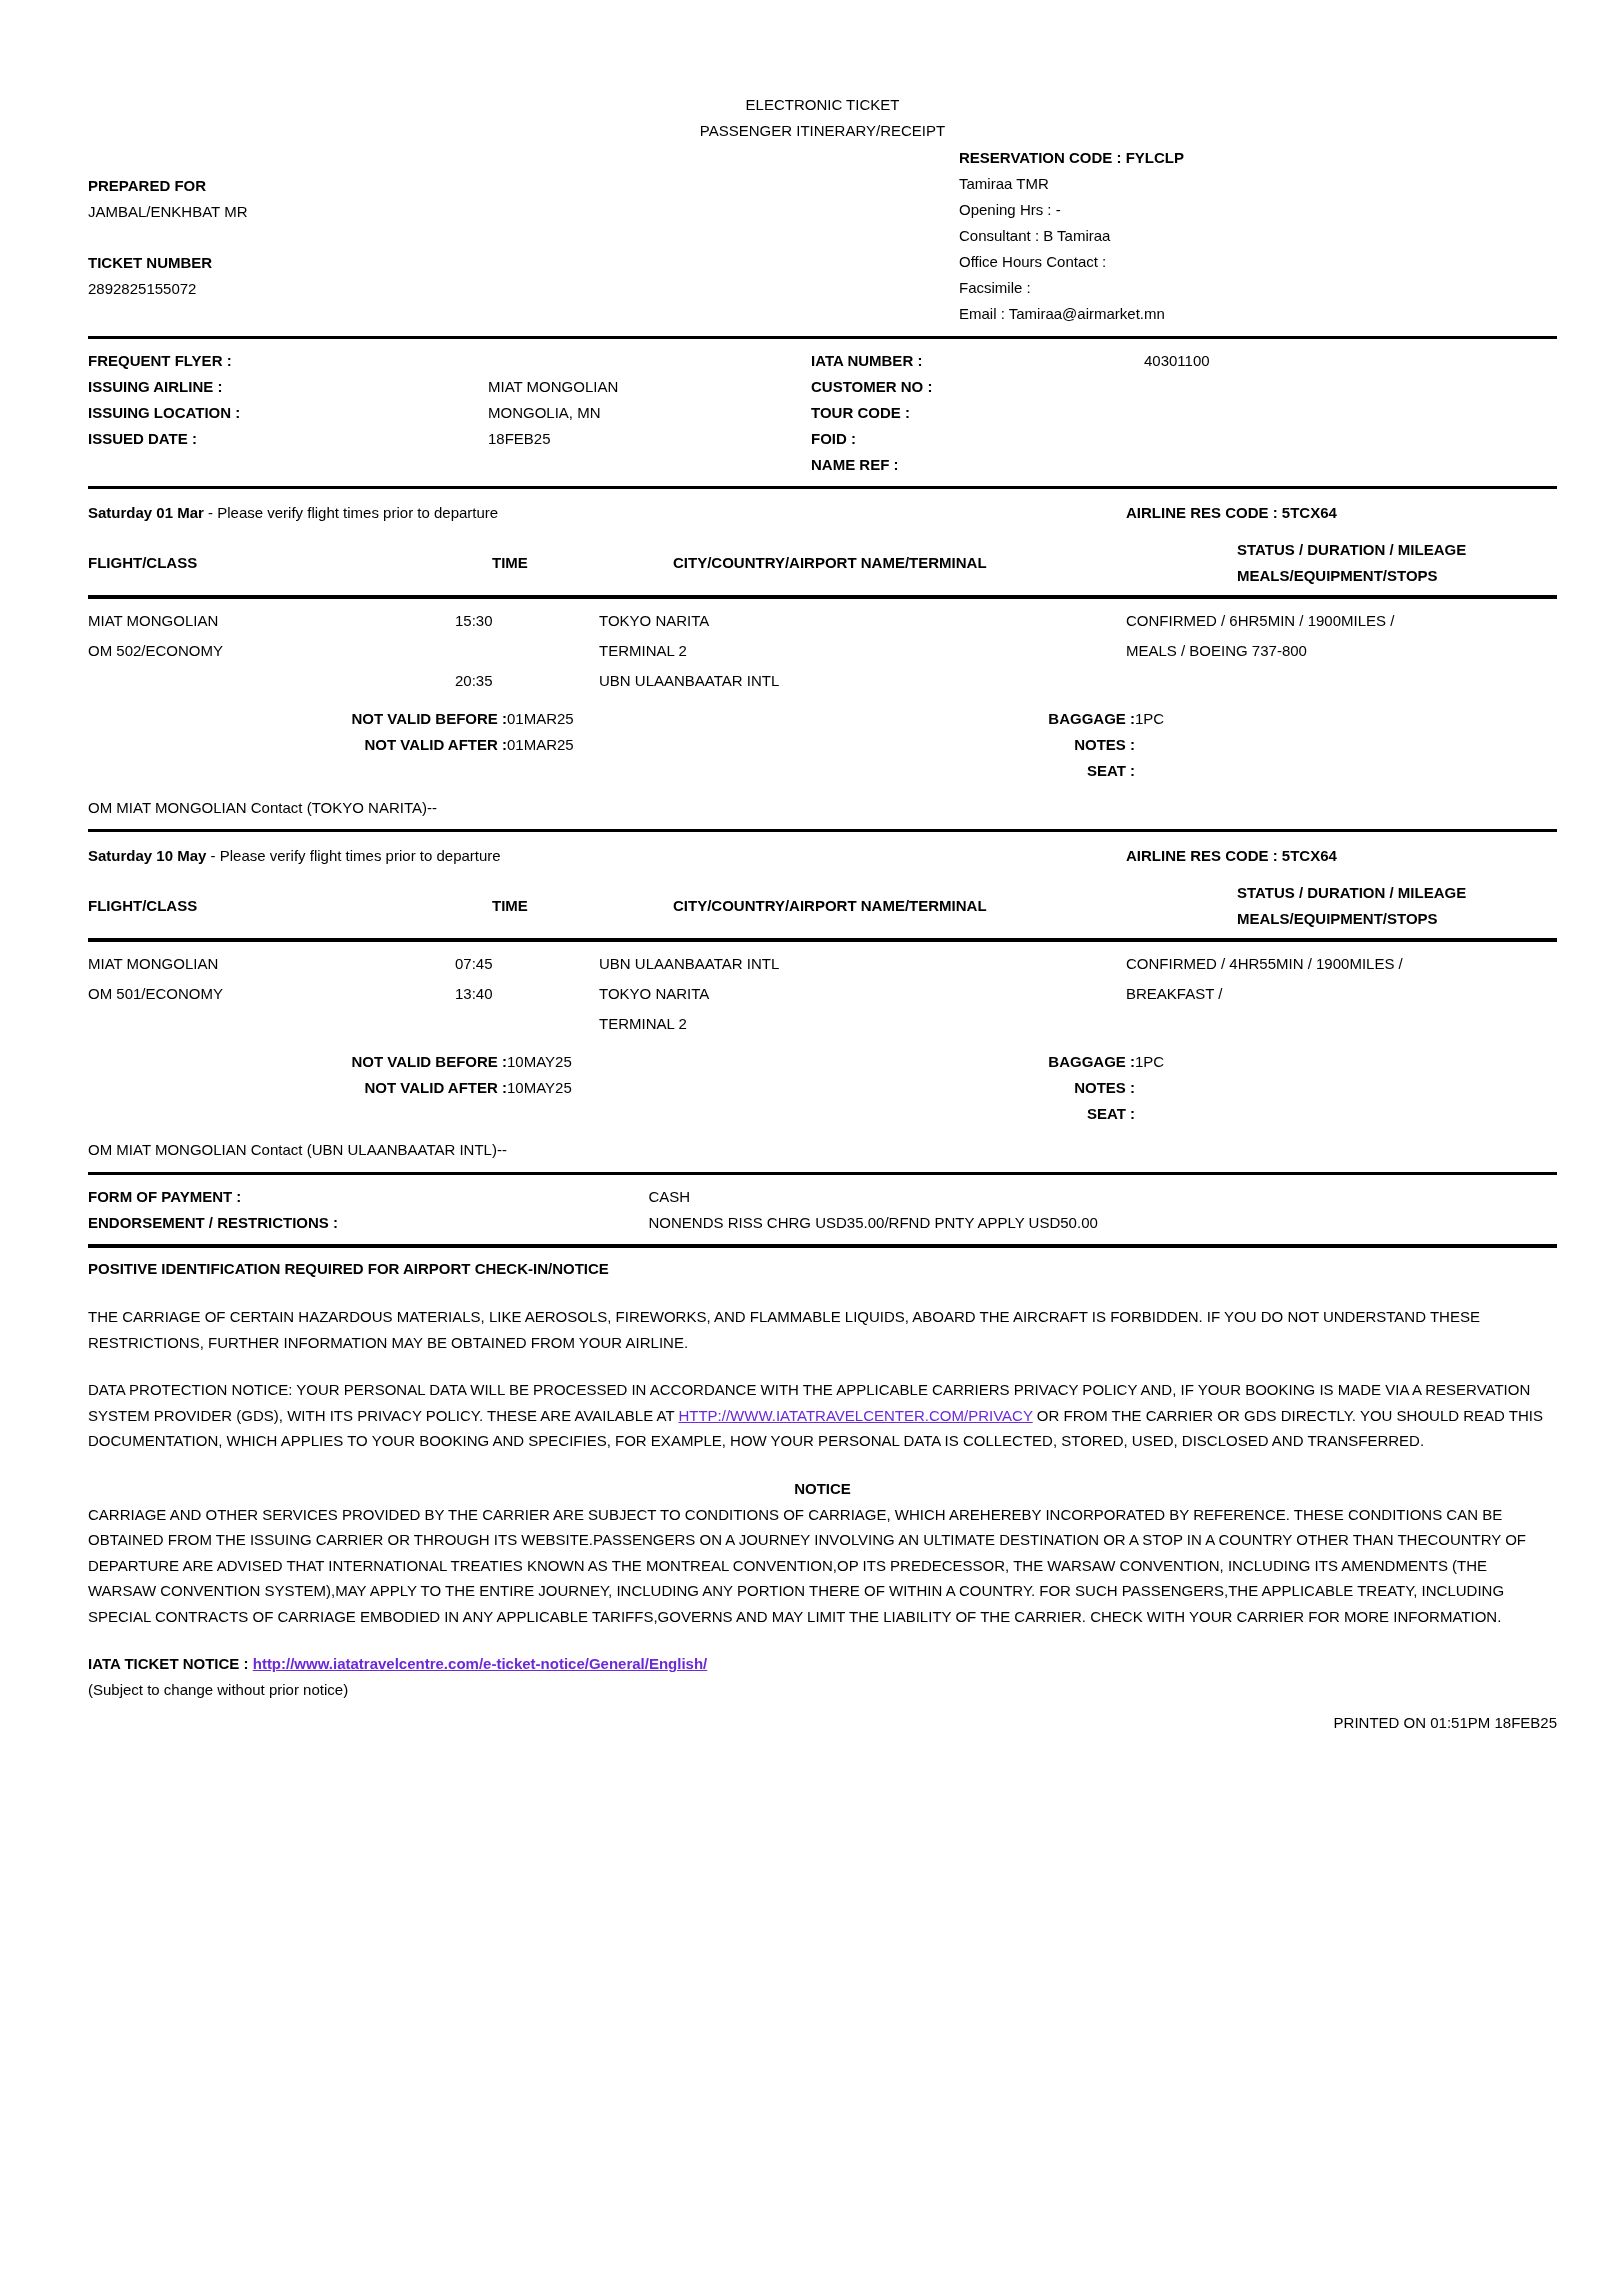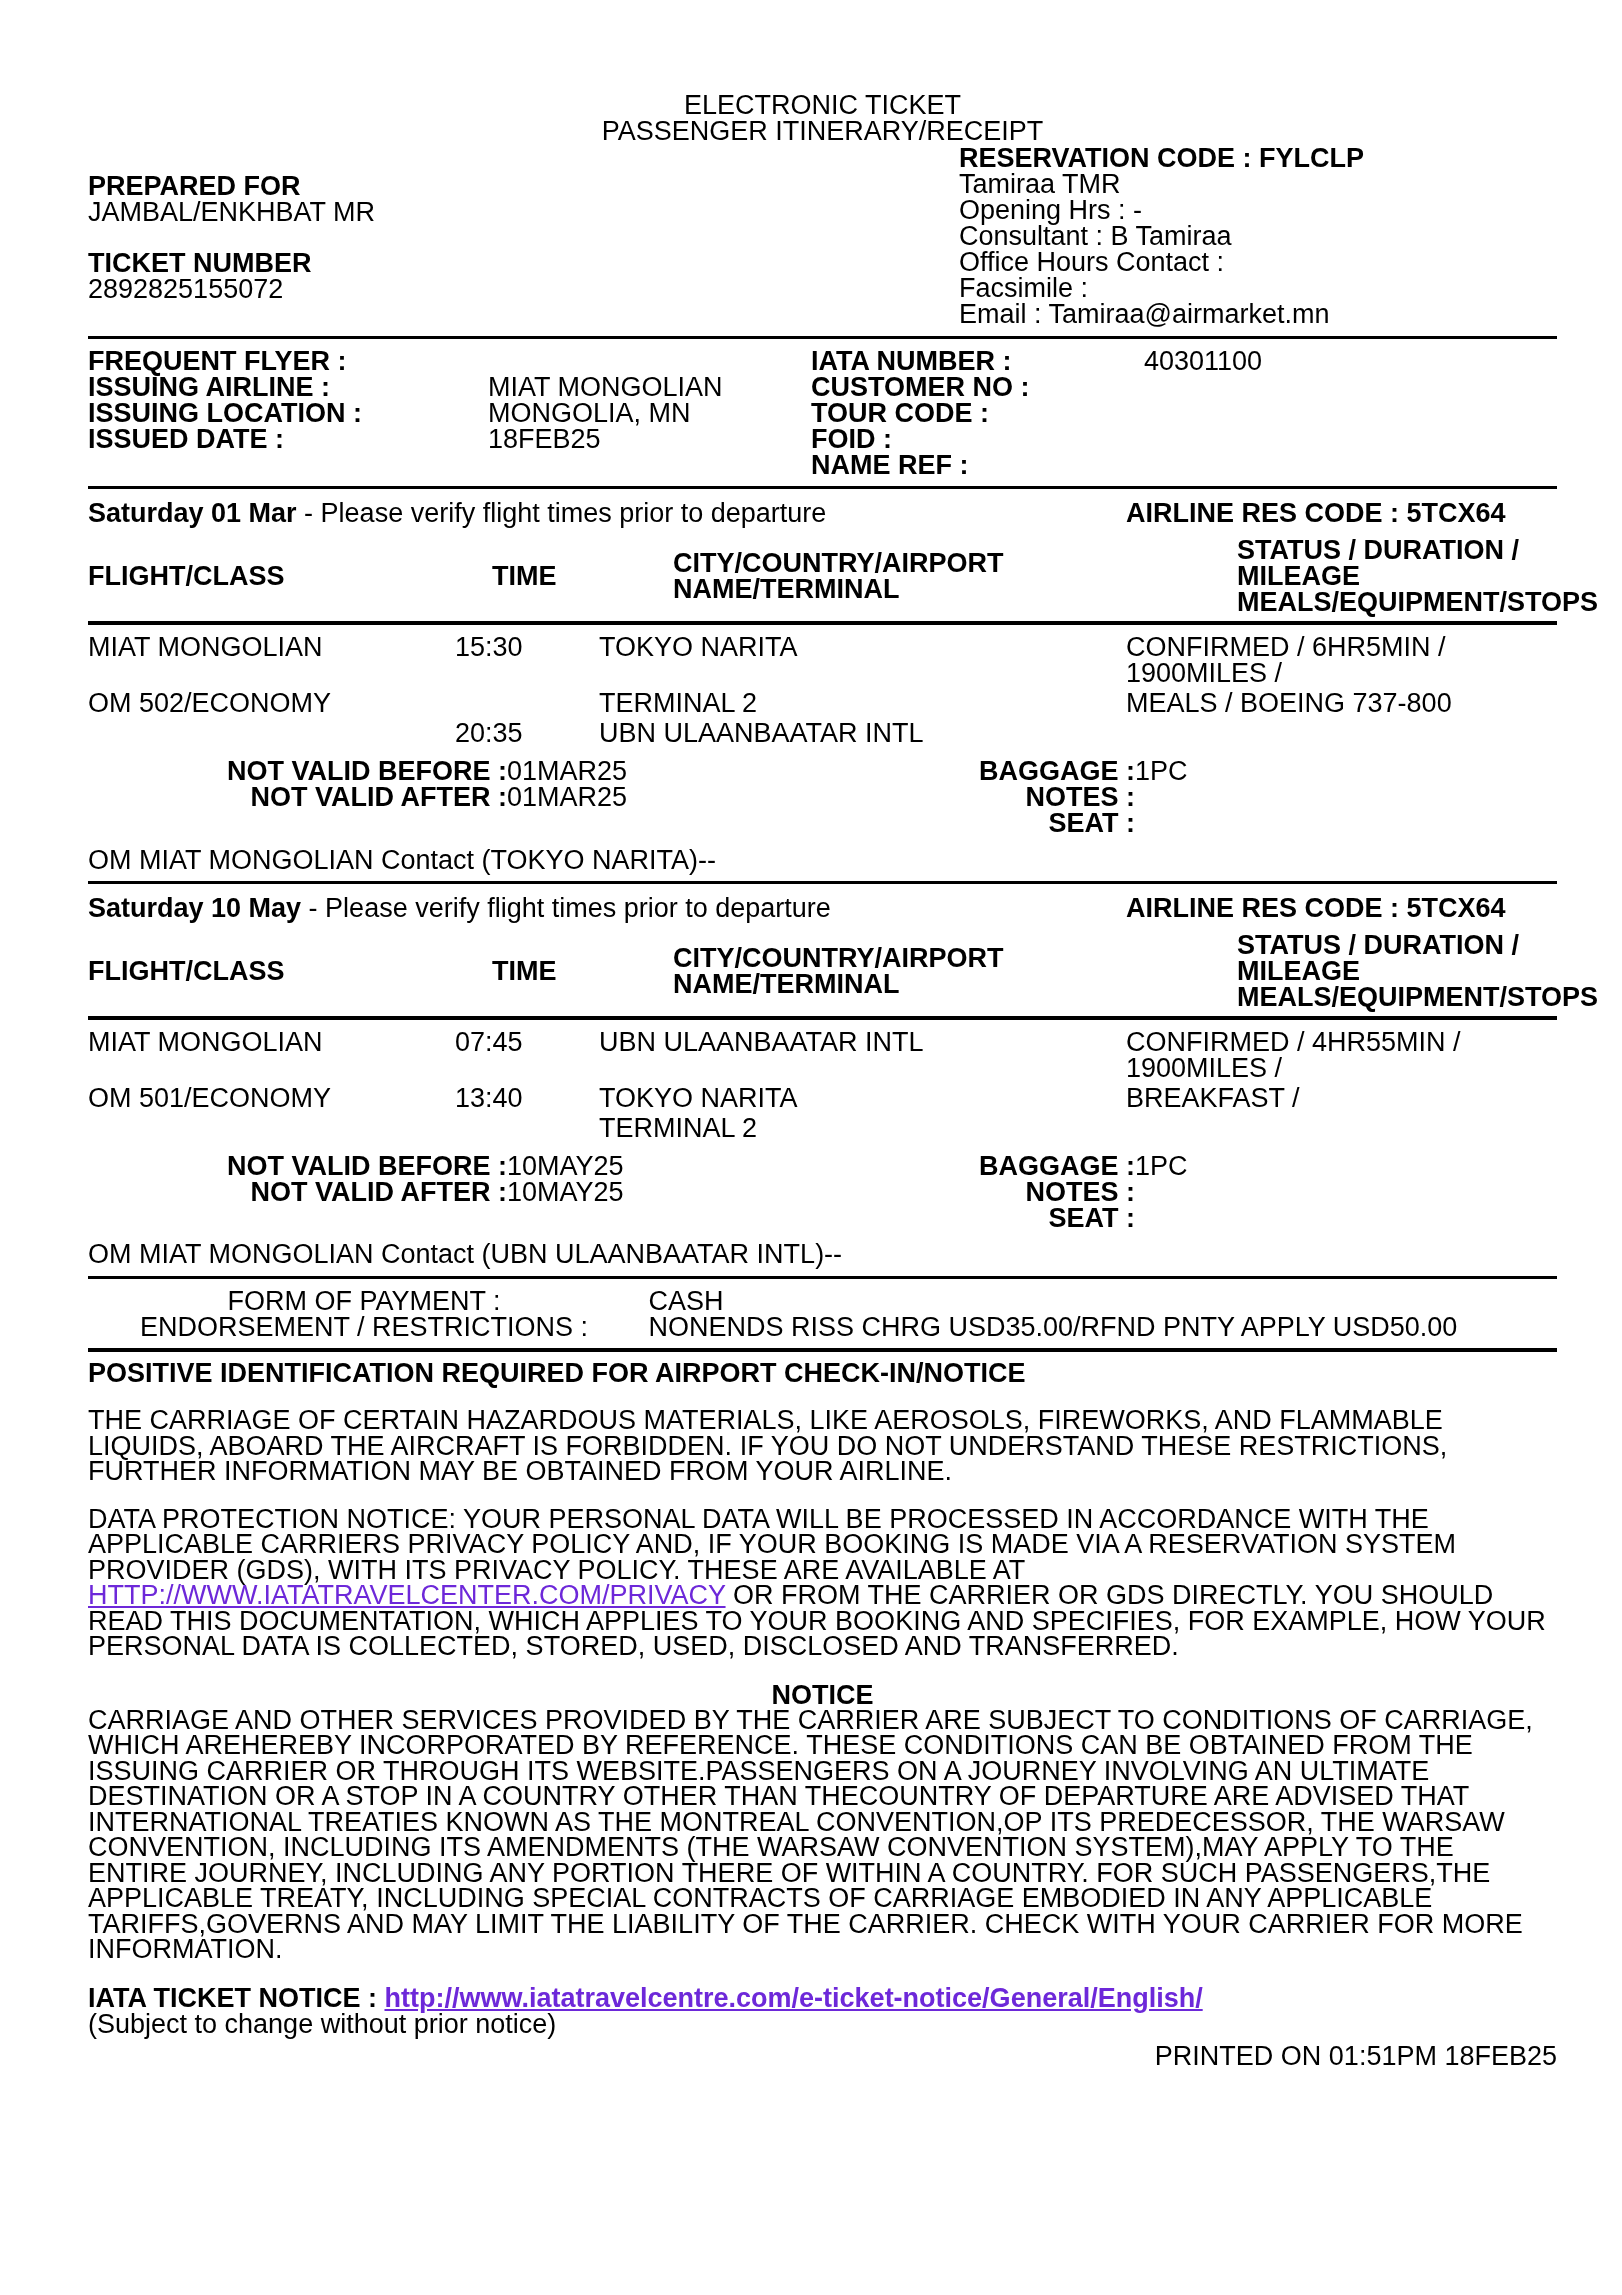--- a/index.html
+++ b/index.html
@@ -1,21 +1,21 @@
 <!DOCTYPE html>
 <html style="font-size:10.5px"><head>
 <meta charset="utf-8">
 <style>
   html,body{margin:0;padding:0;background:#ffffff;}
   .page{
     position:relative;
     width:1622px;height:2295px;
     background:#ffffff;color:#000000;
     font-family:"Liberation Sans","DejaVu Sans",sans-serif;
-    font-size:27px;line-height:26px;
+    font-size:15px;line-height:26px;
     box-sizing:border-box;
     padding:92px 65px 0 88px;
     overflow:hidden;
   }
   .b{font-weight:bold;}
   .rule{height:3.3px;background:#000;margin:8.5px 0;}
   
   .doc-title{ text-align:center; }
   
   .info-row{display:flex;margin-top:1.3px;}
@@ -33,21 +33,21 @@
   .seg-colhead{align-items:center;margin-bottom:6.5px;gap:37px;}
   .seg-rule{height:3.9px;background:#000;margin:3.9px 0 9.2px 0;}
   .seg-row > div{margin-bottom:3.9px;}
   
   .val-grid{display:grid;grid-template-columns:419px 314px 314px auto;margin-top:7.9px;}
   .val-grid .k{text-align:right;font-weight:bold;}
   .val-grid .v{text-align:left;}
   .contact-line{margin-top:10.5px;}
   
   .pay-line{display:flex;}
-  .pay-k{width:552px;text-align:center;font-weight:normal;flex:0 0 auto;}
+  .pay-k{width:552px;text-align:left;font-weight:bold;flex:0 0 auto;}
   .pay-v{padding-left:8.5px;}
   
   .para{line-height:25.5px;margin-top:22px;}
   .notice-title{text-align:center;font-weight:bold;margin-top:22px;}
   .link{color:#6d28d9;text-decoration:underline;cursor:pointer;}
   .iata-line{margin-top:22px;}
   .printed{ text-align:right; margin-top:6.5px;}
 </style>
 </head>
 <body>

